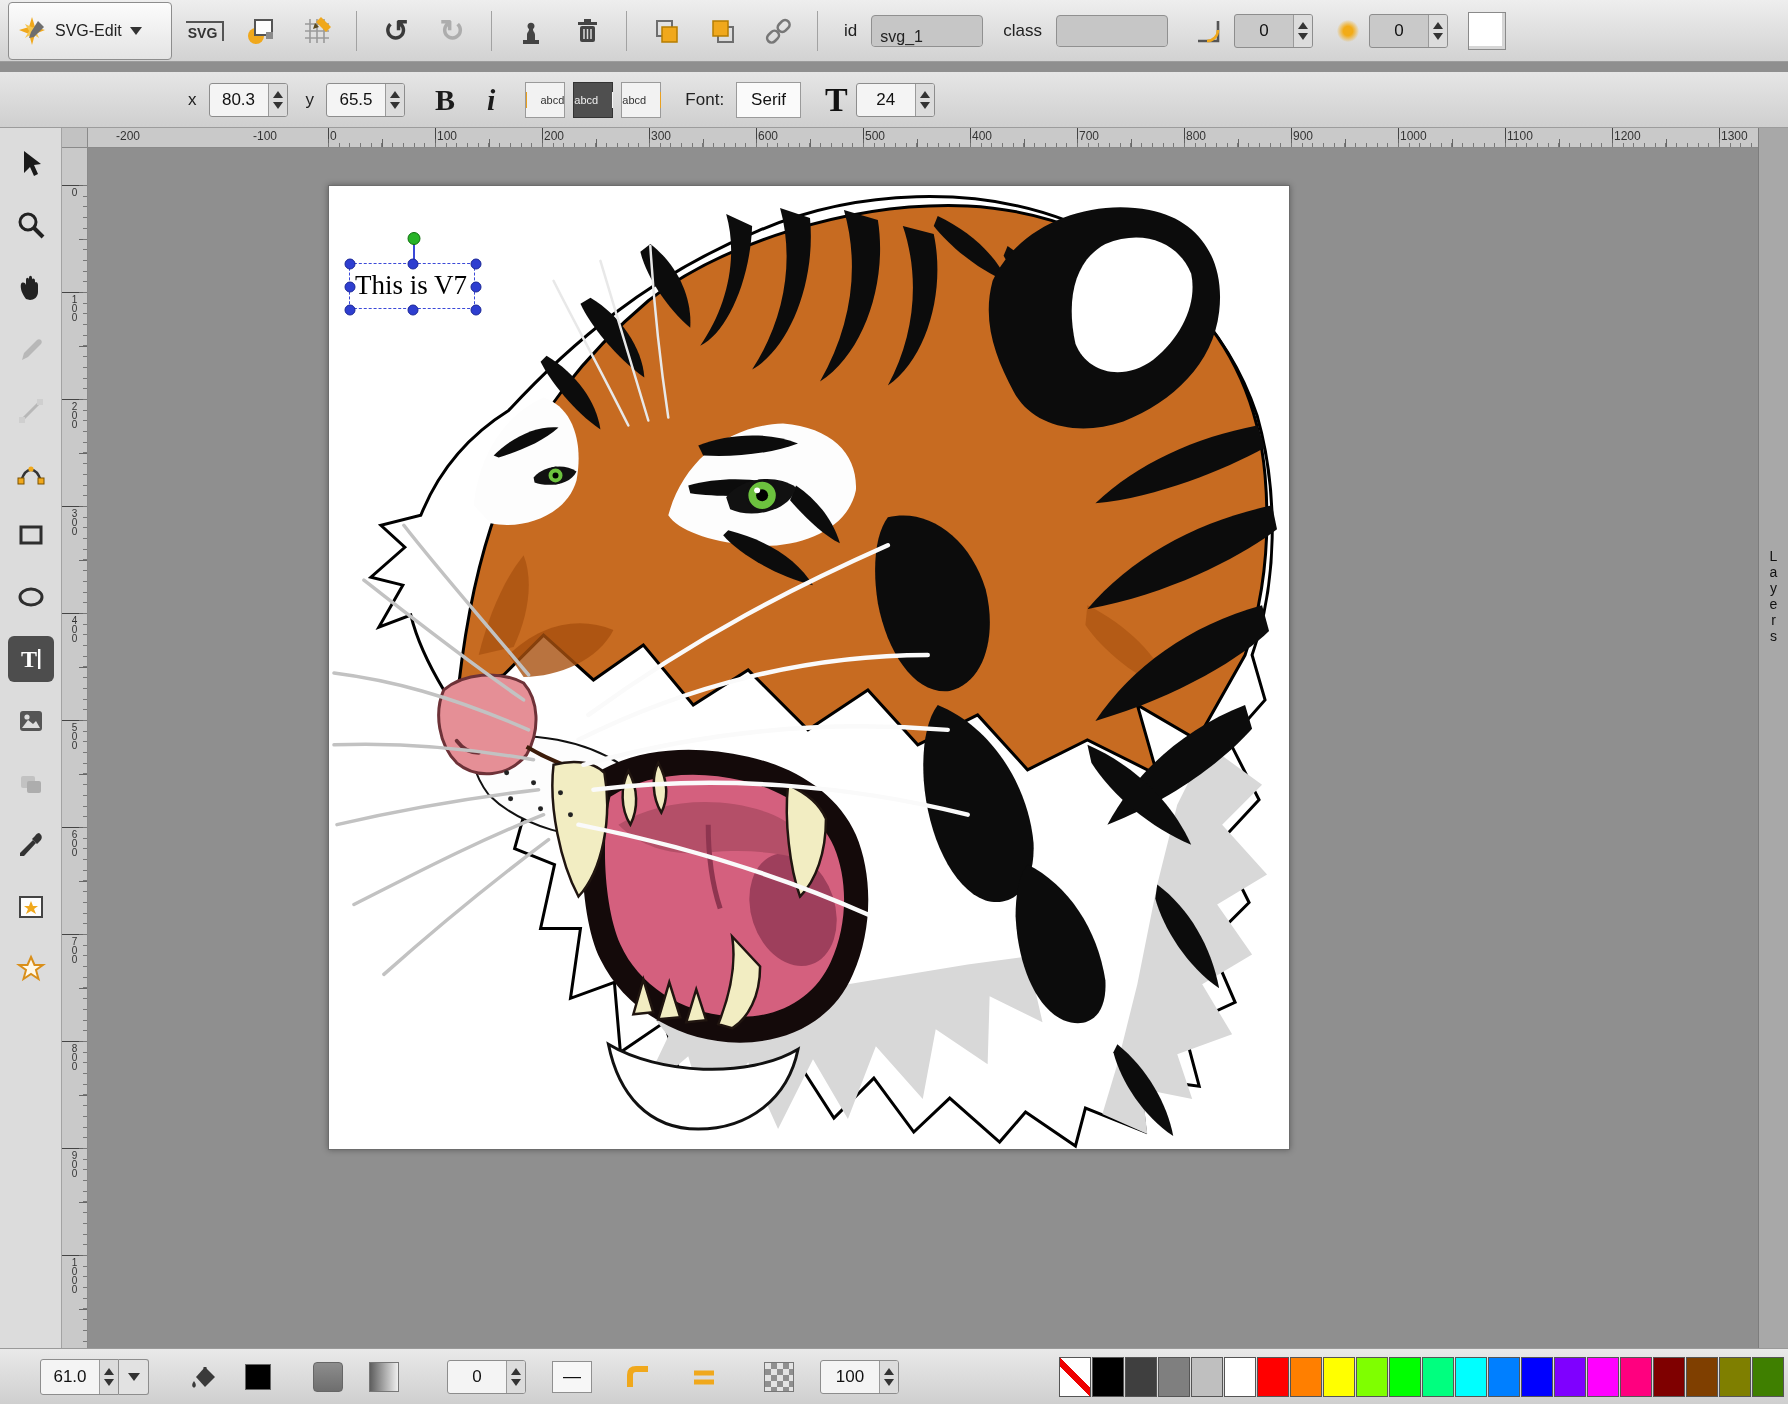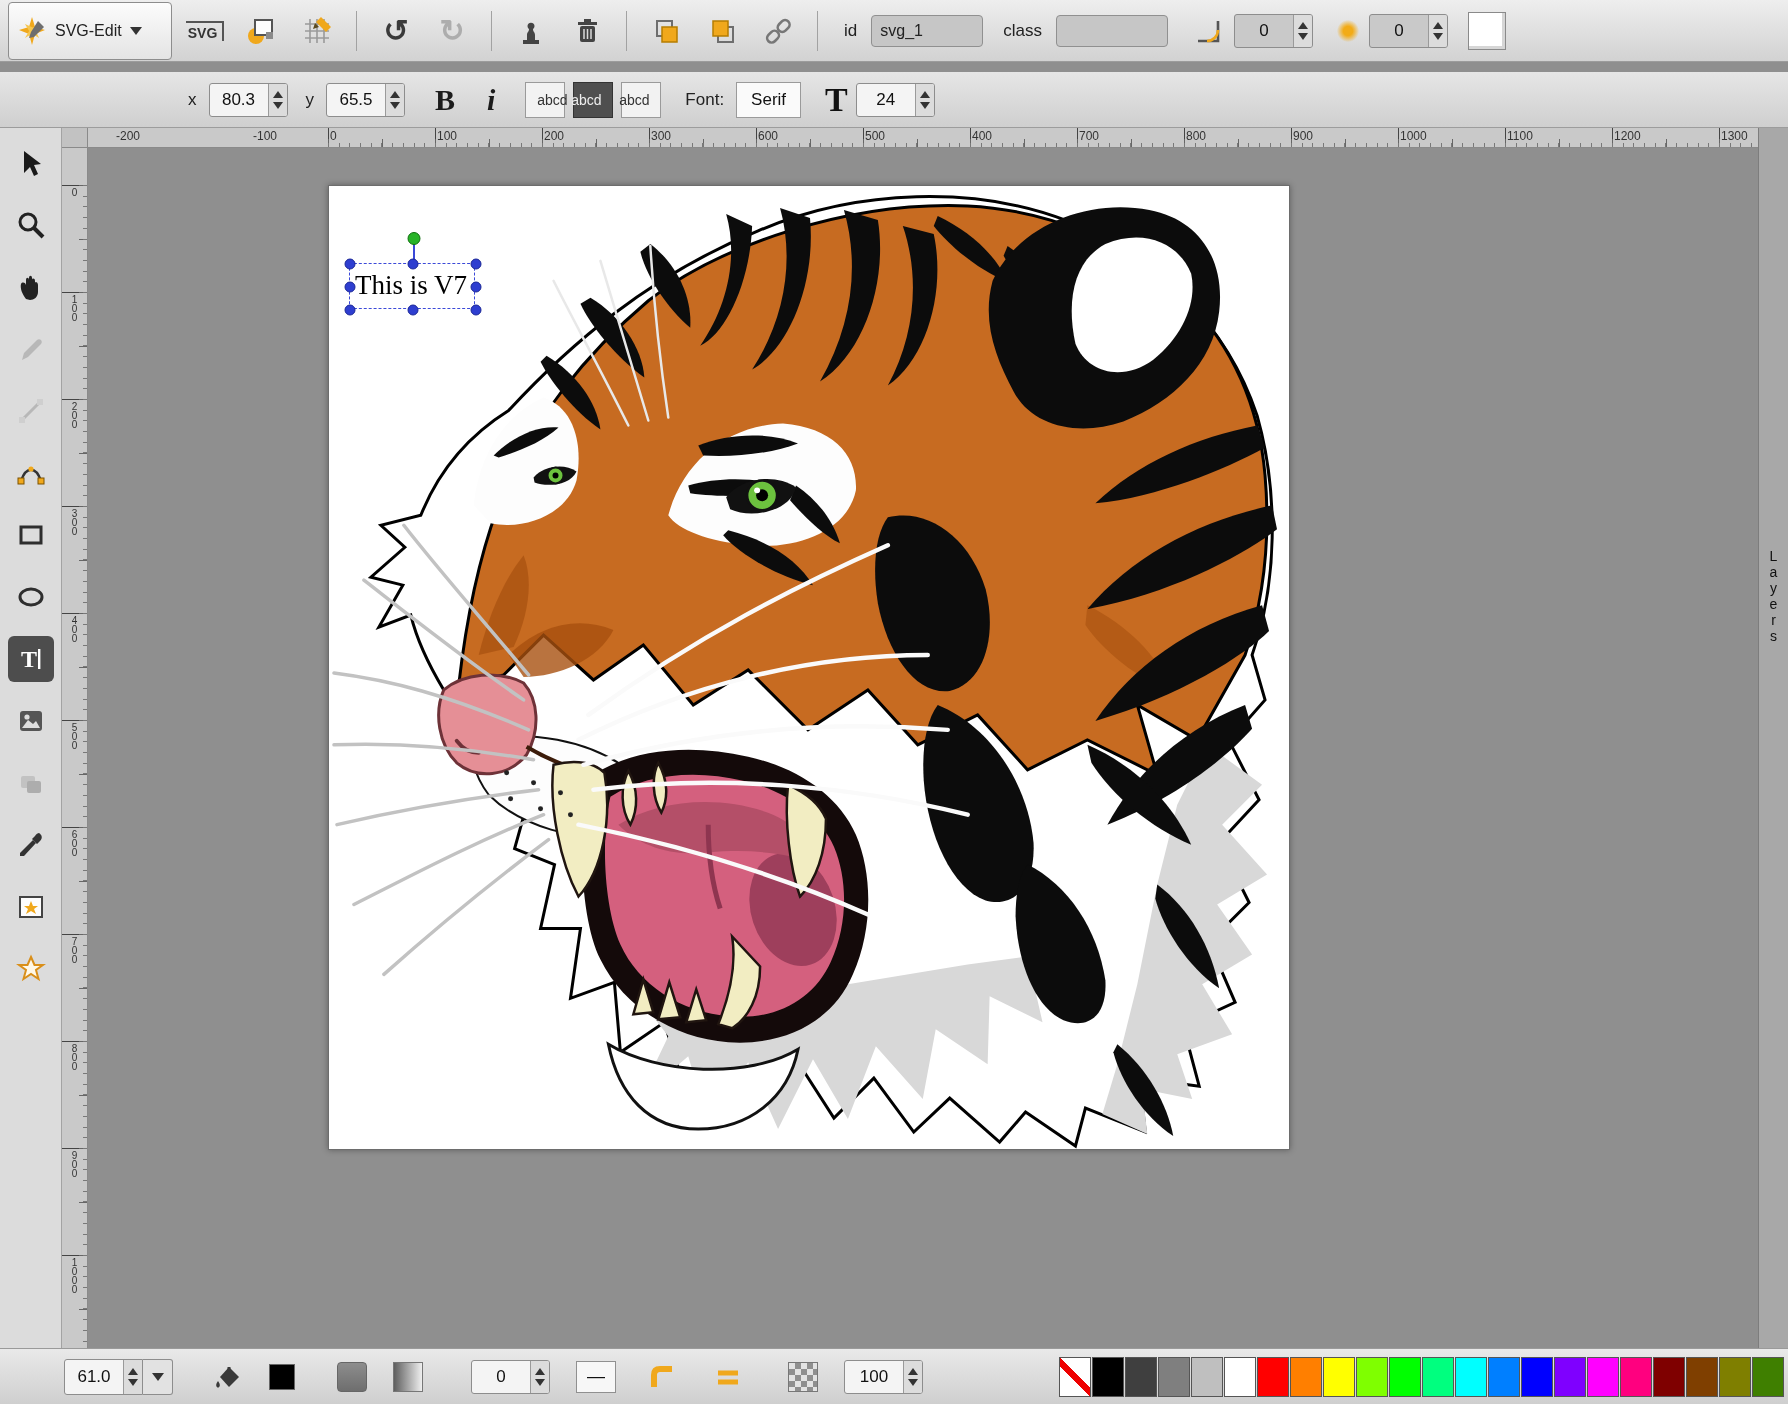--- a/index.html
+++ b/index.html
@@ -21,36 +21,36 @@
   .logo-btn .lbl { font-size:16px; color:#222; }
   .caret { width:0; height:0; border-left:6px solid transparent; border-right:6px solid transparent; border-top:8px solid #333; }
 
   .icon-btn { width:46px; height:46px; display:flex; align-items:center; justify-content:center; flex:none; border-radius:4px; cursor:pointer; }
   .glyph { font-size:30px; line-height:1; color:#3a3a3a; font-weight:bold; }
   .glyph.dim { color:#adadad; }
 
   .svg-src { font-weight:bold; font-size:14px; color:#333; border-top:2px solid #555; border-right:2px solid #555; padding:2px 5px 0 2px; }
 
   .fld-label { font-size:17px; color:#222; margin:0 4px 0 10px; }
-  .grayfield { display:flex; align-items:center; height:32px; background:#c6c6c6; border:1px solid #909090; border-radius:4px; overflow:hidden; }
+  .grayfield { display:flex; align-items:flex-end; height:32px; background:#c6c6c6; border:1px solid #909090; border-radius:4px; overflow:hidden; }
   .grayfield input { width:110px; border:0; background:#c6c6c6; font-size:16px; padding:0 8px; color:#222; outline:none; }
   .numfield { display:flex; align-items:stretch; height:34px; background:#c9c9c9; border:1px solid #8d8d8d; border-radius:3px; overflow:hidden; flex:none; }
   .numfield.white { background:#f4f4f4; }
   .numfield input { width:58px; border:0; background:transparent; font-size:17px; text-align:center; color:#111; outline:none; }
   .spin { display:flex; flex-direction:column; justify-content:center; gap:4px; padding:0 4px; border-left:1px solid #9a9a9a; background:#dcdcdc; cursor:pointer; }
   .spin .up { width:0;height:0;border-left:5px solid transparent;border-right:5px solid transparent;border-bottom:7px solid #333; }
   .spin .dn { width:0;height:0;border-left:5px solid transparent;border-right:5px solid transparent;border-top:7px solid #333; }
 
   .blur-dot { width:22px; height:22px; border-radius:50%; background:radial-gradient(circle,#f2ab17 30%,rgba(242,171,23,0) 72%); }
   .bg-swatch { width:38px; height:38px; background:#fff; border:1px solid #8a8a8a; position:relative; box-shadow:inset -3px -3px 0 #d6d6d6; }
 
   
   .flatglyph { font-family:"Liberation Serif",serif; font-size:30px; color:#1c1c1c; font-weight:bold; padding:0 8px; cursor:pointer; }
   .flatglyph.it { font-style:italic; }
-  .anchor-btn { width:40px; height:36px; background:#f2f2f2; border:1px solid #9a9a9a; display:flex; align-items:center; justify-content:center; gap:14px; font-size:14px; color:#333; cursor:pointer; flex:none; }
+  .anchor-btn { width:40px; height:36px; background:#f2f2f2; border:1px solid #9a9a9a; display:flex; align-items:center; justify-content:center; gap:14px; font-size:11px; color:#333; cursor:pointer; flex:none; }
   .anchor-btn .bar { width:2px; height:16px; background:#e8a020; }
   .anchor-btn.active { background:#4f4f4f; color:#eee; border-color:#333; }
   .anchor-btn.active .bar { background:#f5f5f5; }
   .font-btn { height:36px; padding:0 14px; background:#fafafa; border:1px solid #9a9a9a; font-size:17px; color:#111; display:flex; align-items:center; cursor:pointer; }
   .tglyph { font-family:"Liberation Serif",serif; font-size:34px; font-weight:bold; color:#111; margin-left:16px; }
 
   
   .left-tools { position:absolute; left:0; top:128px; width:62px; height:1220px; background:#dcdcdc;
     border-right:1px solid #a3a3a3; display:flex; flex-direction:column; align-items:center; padding-top:12px; gap:16px; z-index:20; }
   .tool-btn { width:46px; height:46px; display:flex; align-items:center; justify-content:center; border-radius:6px; cursor:pointer; flex:none; }
@@ -88,21 +88,21 @@
   .rot-handle { position:absolute; left:64px; top:-32px; width:13px; height:13px; border-radius:50%; background:#27b327; border:1.5px solid #0d6e0d; transform:translate(-50%,0); }
   .sel-text { position:absolute; left:5px; top:6px; font-family:"Liberation Serif",serif; font-size:27px; color:#000; white-space:nowrap; }
 
   
   .layers-strip { position:absolute; left:1758px; top:128px; width:30px; height:1220px; background:#a8a8a8; border-left:1px solid #7d7d7d; z-index:20; }
   .layers-strip .vtext { position:absolute; top:420px; left:0; width:100%; text-align:center; font-size:14px; line-height:16px; color:#111; }
 
   
   .bottom-toolbar { position:absolute; left:0; top:1348px; width:1788px; height:56px;
     background:linear-gradient(#e9e9e9,#cfcfcf); border-top:1px solid #9a9a9a;
-    display:flex; align-items:center; padding-left:64px; gap:26px; z-index:30; }
+    display:flex; align-items:center; padding-left:40px; gap:26px; z-index:30; }
   .zoom-ctrl { display:flex; align-items:stretch; height:36px; }
   .zoom-ctrl .numfield { border-radius:3px 0 0 3px; }
   .dd-btn { width:30px; background:#e2e2e2; border:1px solid #8d8d8d; border-left:0; border-radius:0 3px 3px 0; display:flex; align-items:center; justify-content:center; cursor:pointer; }
   .swatch-box { width:26px; height:26px; border:1px solid #666; flex:none; cursor:pointer; }
   .stroke-swatch { width:30px; height:30px; border:1px solid #666; border-radius:4px; background:linear-gradient(#8d8d8d,#6e6e6e); cursor:pointer; }
   .grad-swatch { width:30px; height:30px; border:1px solid #777; background:linear-gradient(90deg,#5e5e5e,#efefef); cursor:pointer; }
   .dash-btn { width:40px; height:32px; background:#f7f7f7; border:1px solid #909090; display:flex; align-items:center; justify-content:center; font-size:18px; color:#111; cursor:pointer; }
   .opacity-swatch { width:30px; height:30px; border:1px solid #777; background:repeating-conic-gradient(#8f8f8f 0 25%,#e3e3e3 0 50%); background-size:12px 12px; cursor:pointer; }
   .palette { position:absolute; right:4px; top:8px; display:flex; gap:1px; }
   .swatch { width:32px; height:40px; border:1px solid #555; cursor:pointer; flex:none; }

